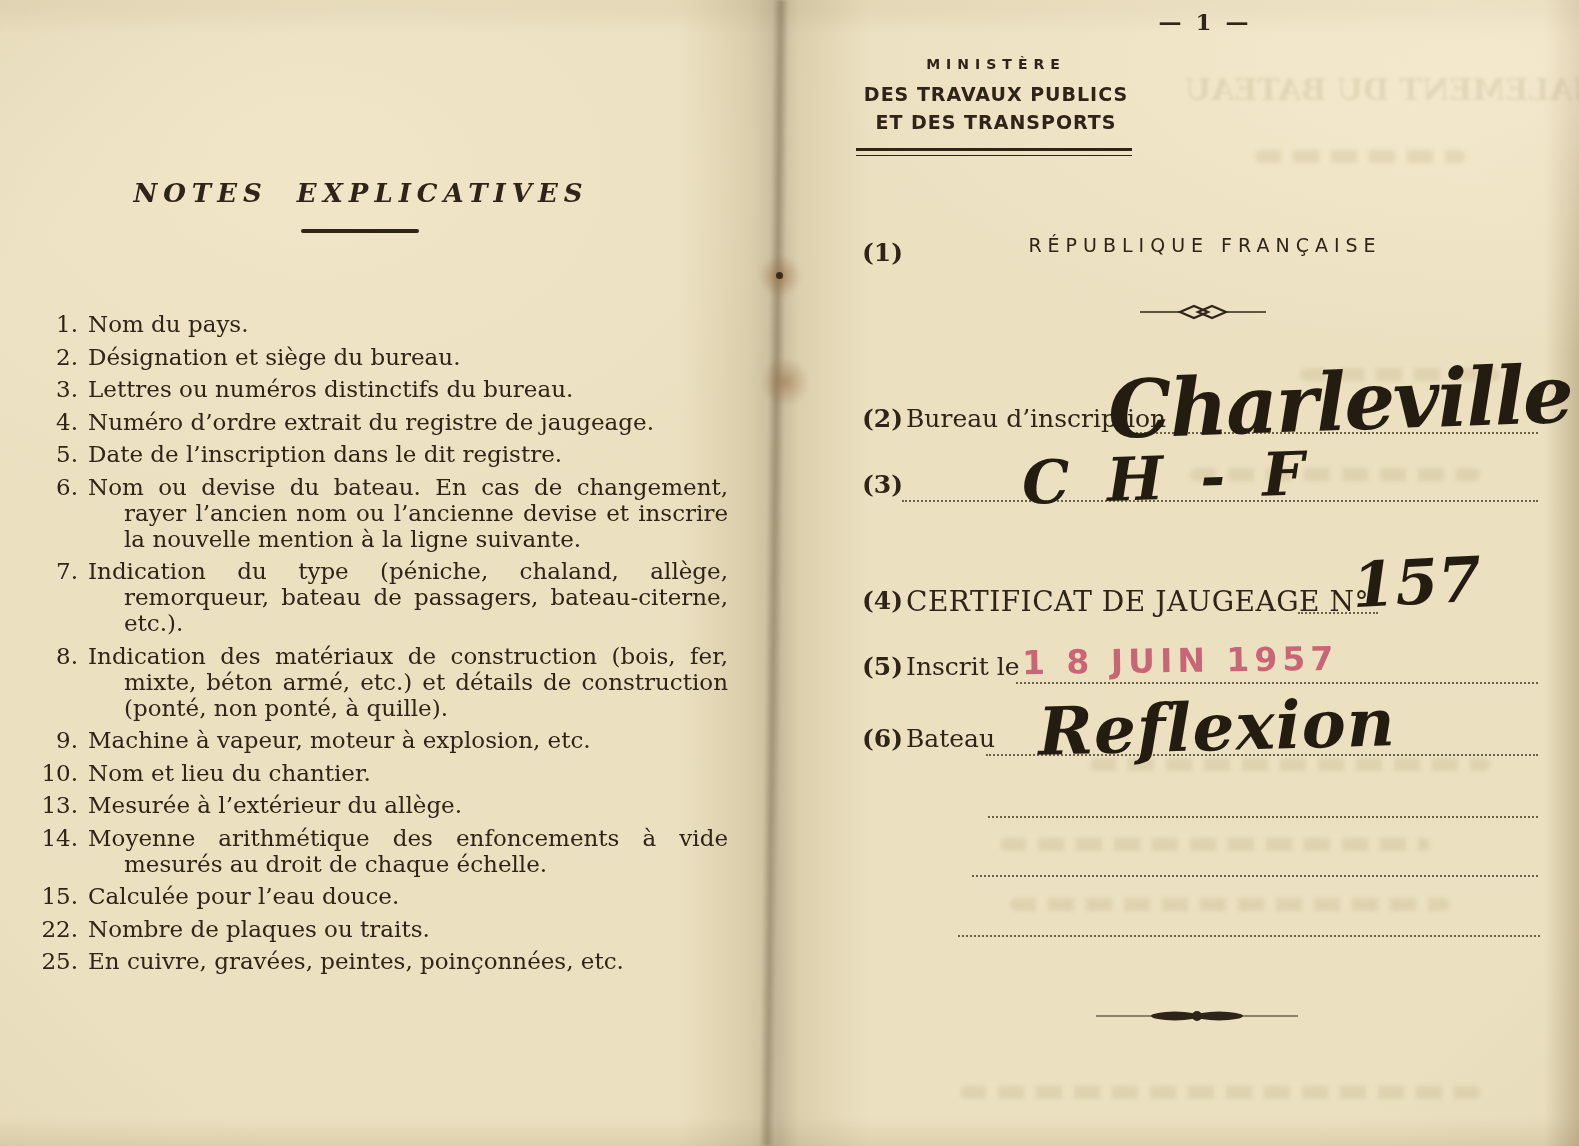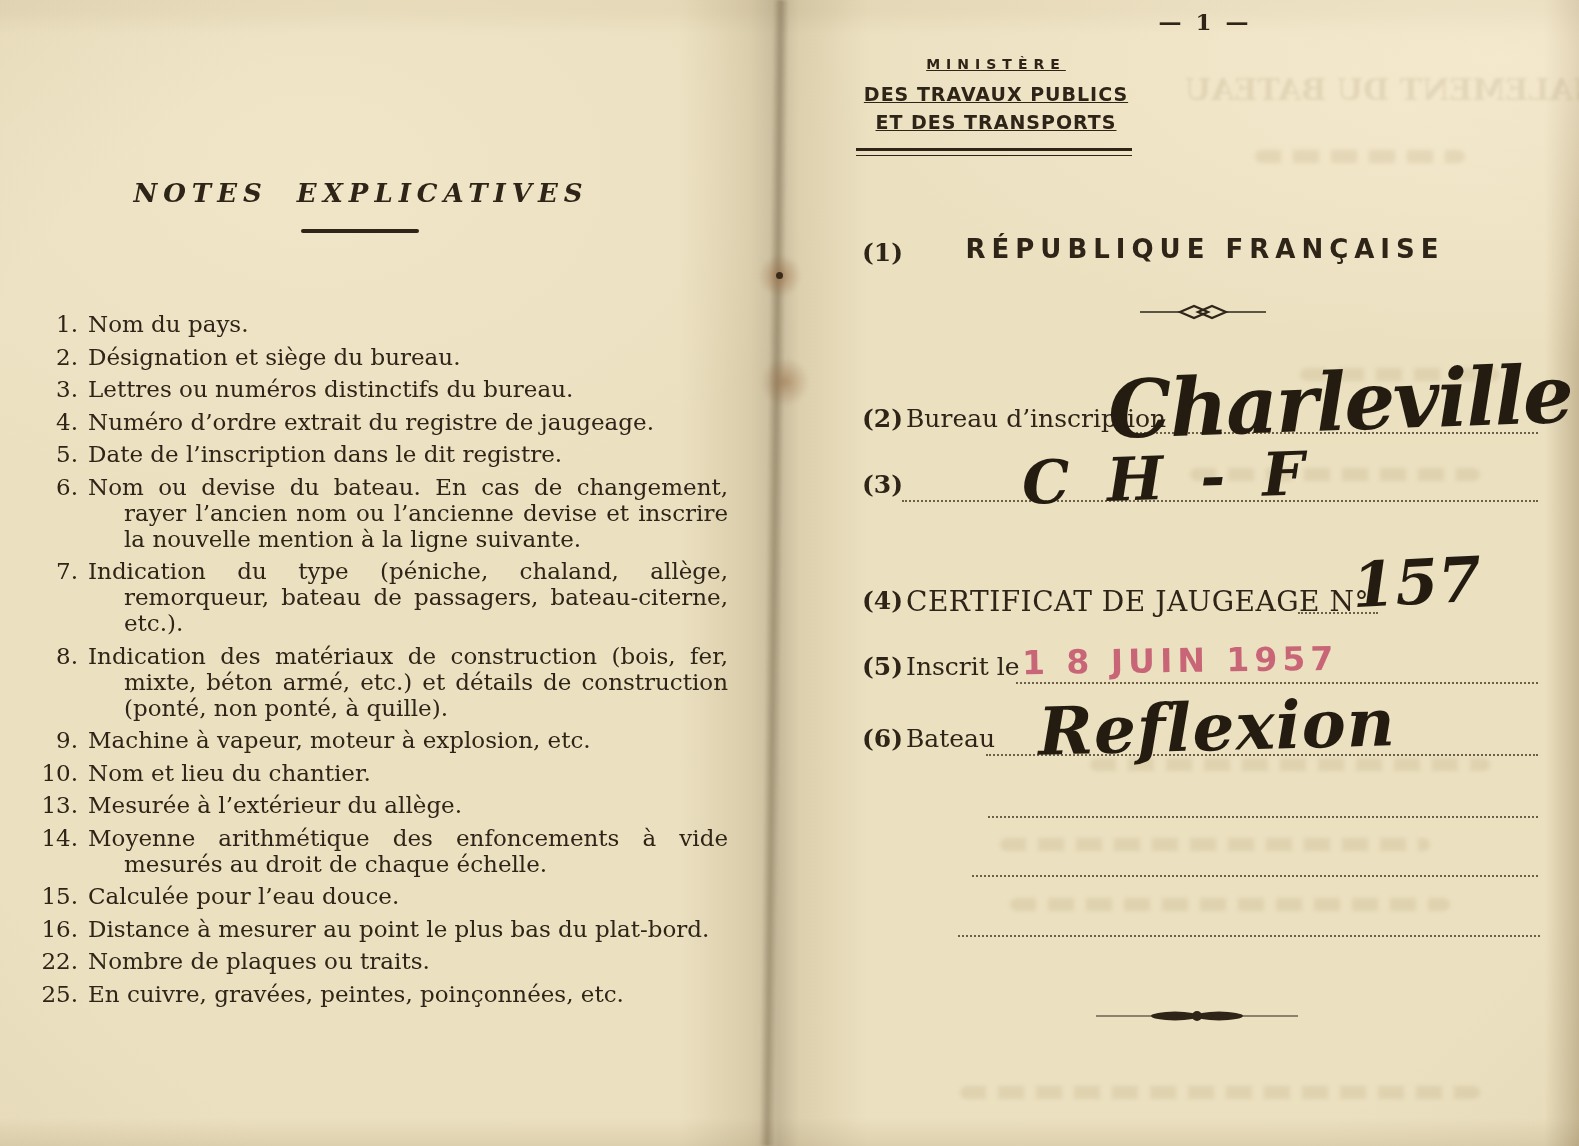--- a/index.html
+++ b/index.html
@@ -28,21 +28,21 @@
   
   .lp-title{left:118px;top:161px;width:486px;text-align:center;
     font-size:26px;font-weight:bold;letter-spacing:6px;word-spacing:14px;white-space:nowrap;font-style:italic;}
   .lp-rule{left:301px;top:229px;width:118px;height:4px;background:#2e2417;border-radius:2px;}
   .notes{left:34px;top:311px;width:694px;font-size:23px;line-height:26px;list-style:none;margin:0;padding:0;}
   .note{display:flex;margin-bottom:6.5px;}
   .note .num{flex:none;width:44px;text-align:right;padding-right:10px;font-weight:500;}
   .note .txt{flex:1;padding-left:36px;text-indent:-36px;text-align:justify;}
   
   .pagenum{left:1155px;top:8px;width:100px;text-align:center;font-size:23px;font-weight:bold;letter-spacing:3px;}
-  .ministry{left:856px;top:56px;width:280px;text-align:center;font-family:"DejaVu Sans", sans-serif;text-decoration:underline;}
+  .ministry{left:856px;top:56px;width:280px;text-align:center;font-family:"DejaVu Sans", sans-serif;}
   .ministry .m1{font-size:14px;font-weight:bold;letter-spacing:6px;margin-bottom:11px;}
   .ministry .m2,.ministry .m3{font-size:19px;font-weight:bold;letter-spacing:1px;margin-bottom:6px;}
   .ministry-rule{left:856px;top:148px;width:276px;height:4px;border-top:3px solid #2e2417;border-bottom:1.5px solid #2e2417;}
   .ref{font-size:25px;font-weight:bold;}
   .lbl{font-size:25px;}
   .cert-lbl{font-size:28px;letter-spacing:.5px;text-align:right;}
   .dotted{border-bottom:2.5px dotted rgba(86,73,48,.85);height:0;}
   .hand{font-family:"DejaVu Serif", serif;font-style:italic;font-weight:bold;color:#241c10;line-height:1;white-space:nowrap;}
   .stamp{font-family:"DejaVu Sans", sans-serif;font-weight:bold;color:#c4566e;opacity:.88;
     letter-spacing:5px;font-size:33px;transform:rotate(-.8deg);white-space:nowrap;}
@@ -127,24 +127,20 @@
         <li class="note">
           <span class="num">14.</span>
           <span class="txt">Moyenne arithmétique des enfoncements à vide mesurés au droit de chaque échelle.</span>
         </li>
 
         <li class="note">
           <span class="num">15.</span>
           <span class="txt">Calculée pour l’eau douce.</span>
         </li>
 
-        <li class="note">
-          <span class="num">16.</span>
-          <span class="txt">Distance à mesurer au point le plus bas du plat-bord.</span>
-        </li>
 
 
 
         <li class="note">
           <span class="num">22.</span>
           <span class="txt">Nombre de plaques ou traits.</span>
         </li>
 
         <li class="note">
           <span class="num">25.</span>
@@ -167,21 +163,21 @@
     <div class="abs ghostblob" style="left:960px;top:1086px;width:520px;"></div>
 
     <div class="abs ministry">
       <div class="m1">MINISTÈRE</div>
       <div class="m2">DES TRAVAUX PUBLICS</div>
       <div class="m3">ET DES TRANSPORTS</div>
     </div>
     <div class="abs ministry-rule"></div>
 
     <span class="abs ref" style="left:862px;top:238px;">(1)</span>
-    <div class="abs" style="left:940px;top:234px;width:530px;text-align:center;font-family:'DejaVu Sans',sans-serif;font-weight:bold;font-size:26px;letter-spacing:6px;white-space:nowrap;">RÉPUBLIQUE FRANÇAISE</div>
+    <div class="abs" style="left:940px;top:234px;width:530px;text-align:center;font-family:'DejaVu Sans',sans-serif;font-weight:normal;font-size:19px;letter-spacing:6px;white-space:nowrap;">RÉPUBLIQUE FRANÇAISE</div>
 
     <svg class="abs orn" style="left:1138px;top:303px;" width="130" height="18" viewBox="0 0 130 18">
       <path d="M2 9 H44" stroke="#2e2417" stroke-width="1.6"></path>
       <path d="M86 9 H128" stroke="#2e2417" stroke-width="1.6"></path>
       <path d="M42 9 L56 3 L70 9 L56 15 Z" fill="none" stroke="#2e2417" stroke-width="2.2"></path>
       <path d="M60 9 L74 3 L88 9 L74 15 Z" fill="none" stroke="#2e2417" stroke-width="2.2"></path>
     </svg>
 
     <span class="abs ref" style="left:862px;top:404px;">(2)</span>
     <span class="abs lbl" style="left:906px;top:404px;">Bureau d’inscription</span>

